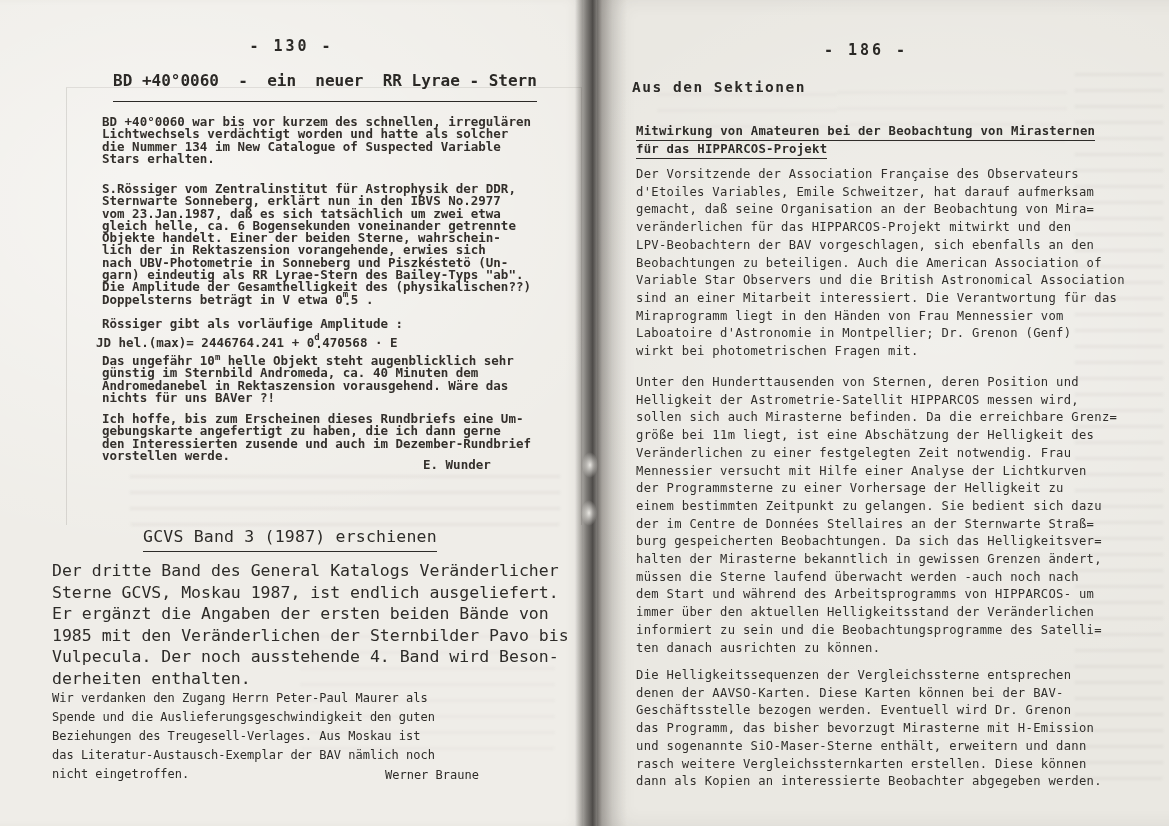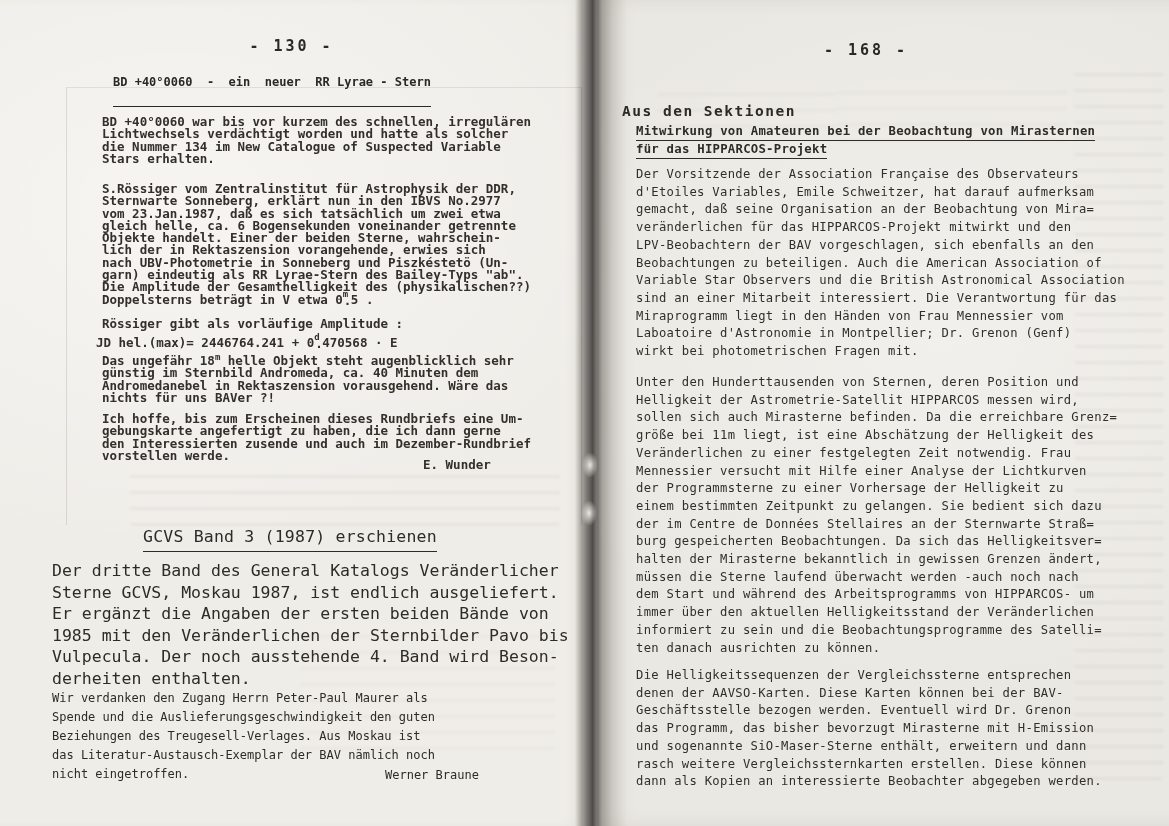--- a/index.html
+++ b/index.html
@@ -43,22 +43,22 @@
 
   
   .pnum{font-size:15px;font-weight:bold;letter-spacing:3px;text-align:center;color:#2b2926;}
   .a1-box{
     position:absolute;left:66px;top:87px;width:514px;height:437px;
     border-left:1px solid rgba(90,84,76,.16);
     border-top:1px solid rgba(90,84,76,.13);
     border-right:1px solid rgba(90,84,76,.16);
   }
   .a1-title{
-    font-size:12px;font-weight:bold;white-space:pre;color:#2b2926;
-    border-bottom:1.5px solid #2b2926;padding-bottom:17px;
+    font-size:16px;font-weight:bold;white-space:pre;color:#2b2926;
+    border-bottom:1.5px solid #2b2926;padding-bottom:11px;
   }
   .t1{font-size:12.5px;font-weight:bold;line-height:12.3px;color:#332f2b;}
   .t1 .tline{height:12.3px;}
   sup.ss{font-size:9px;vertical-align:super;line-height:0;}
   .stk{position:relative;display:inline-block;width:8px;height:12px;vertical-align:bottom;}
   .stk .up{position:absolute;top:-4px;left:0;font-size:9px;line-height:9px;}
   .stk .dn{position:absolute;bottom:-1px;left:1px;font-size:12.5px;line-height:12px;}
 
   
   .a2-title{
@@ -115,21 +115,21 @@
 garn) eindeutig als RR Lyrae-Stern des Bailey-Typs "ab".
 Die Amplitude der Gesamthelligkeit des (physikalischen??)</div>
     <div class="tline"><span>Doppelsterns beträgt in V etwa 0</span><span class="stk"><span class="up">m</span><span class="dn">.</span></span><span>5 .</span></div>
   </div>
 
   <div class="abs t1" style="left:102px;top:318px;">Rössiger gibt als vorläufige Amplitude :</div>
 
   <div class="abs t1" style="left:96px;top:337px;text-align:right;"><span> JD hel.(max)= 2446764.241 + 0</span><span class="stk"><span class="up">d</span><span class="dn">.</span></span><span>470568 · E</span></div>
 
   <div class="abs t1" style="left:102px;top:355px;">
-    <div class="tline"><span>Das ungefähr 18</span><sup class="ss">m</sup><span> helle Objekt steht augenblicklich sehr</span></div>
+    <div class="tline"><span>Das ungefähr 10</span><sup class="ss">m</sup><span> helle Objekt steht augenblicklich sehr</span></div>
     <div class="lines">günstig im Sternbild Andromeda, ca. 40 Minuten dem
 Andromedanebel in Rektaszension vorausgehend. Wäre das
 nichts für uns BAVer ?!</div>
   </div>
 
   <div class="abs t1 lines" style="left:102px;top:413px;">Ich hoffe, bis zum Erscheinen dieses Rundbriefs eine Um-
 gebungskarte angefertigt zu haben, die ich dann gerne
 den Interessierten zusende und auch im Dezember-Rundbrief
 vorstellen werde.</div>
 
@@ -153,23 +153,23 @@
 nicht eingetroffen.</div>
 
   <div class="abs t2b sig" style="left:385px;top:766px;">Werner Braune</div>
 
   <div class="ghost" style="left:130px;top:468px;width:430px;height:58px;"></div>
   <div class="ghost soft" style="left:300px;top:630px;width:255px;height:120px;"></div>
 </div>
 
 <div class="page page-right">
 
-  <div class="abs pnum" style="left:39px;top:41px;width:460px;">- 168 -</div>
-
-  <div class="abs r-header" style="left:25px;top:79px;margin-top:24px;">Aus den Sektionen</div>
+  <div class="abs pnum" style="left:39px;top:41px;width:460px;">- 186 -</div>
+
+  <div class="abs r-header" style="left:35px;top:79px;">Aus den Sektionen</div>
 
   <div class="abs" style="left:39px;top:120px;">
     <span class="r-title">Mitwirkung von Amateuren bei der Beobachtung von Mirasternen</span>
   </div>
   <div class="abs" style="left:39px;top:138px;text-align:right;">
     <span class="r-title">für das HIPPARCOS-Projekt</span>
   </div>
 
   <div class="abs t3 lines" style="left:39px;top:166px;">Der Vorsitzende der Association Française des Observateurs
 d'Etoiles Variables, Emile Schweitzer, hat darauf aufmerksam

